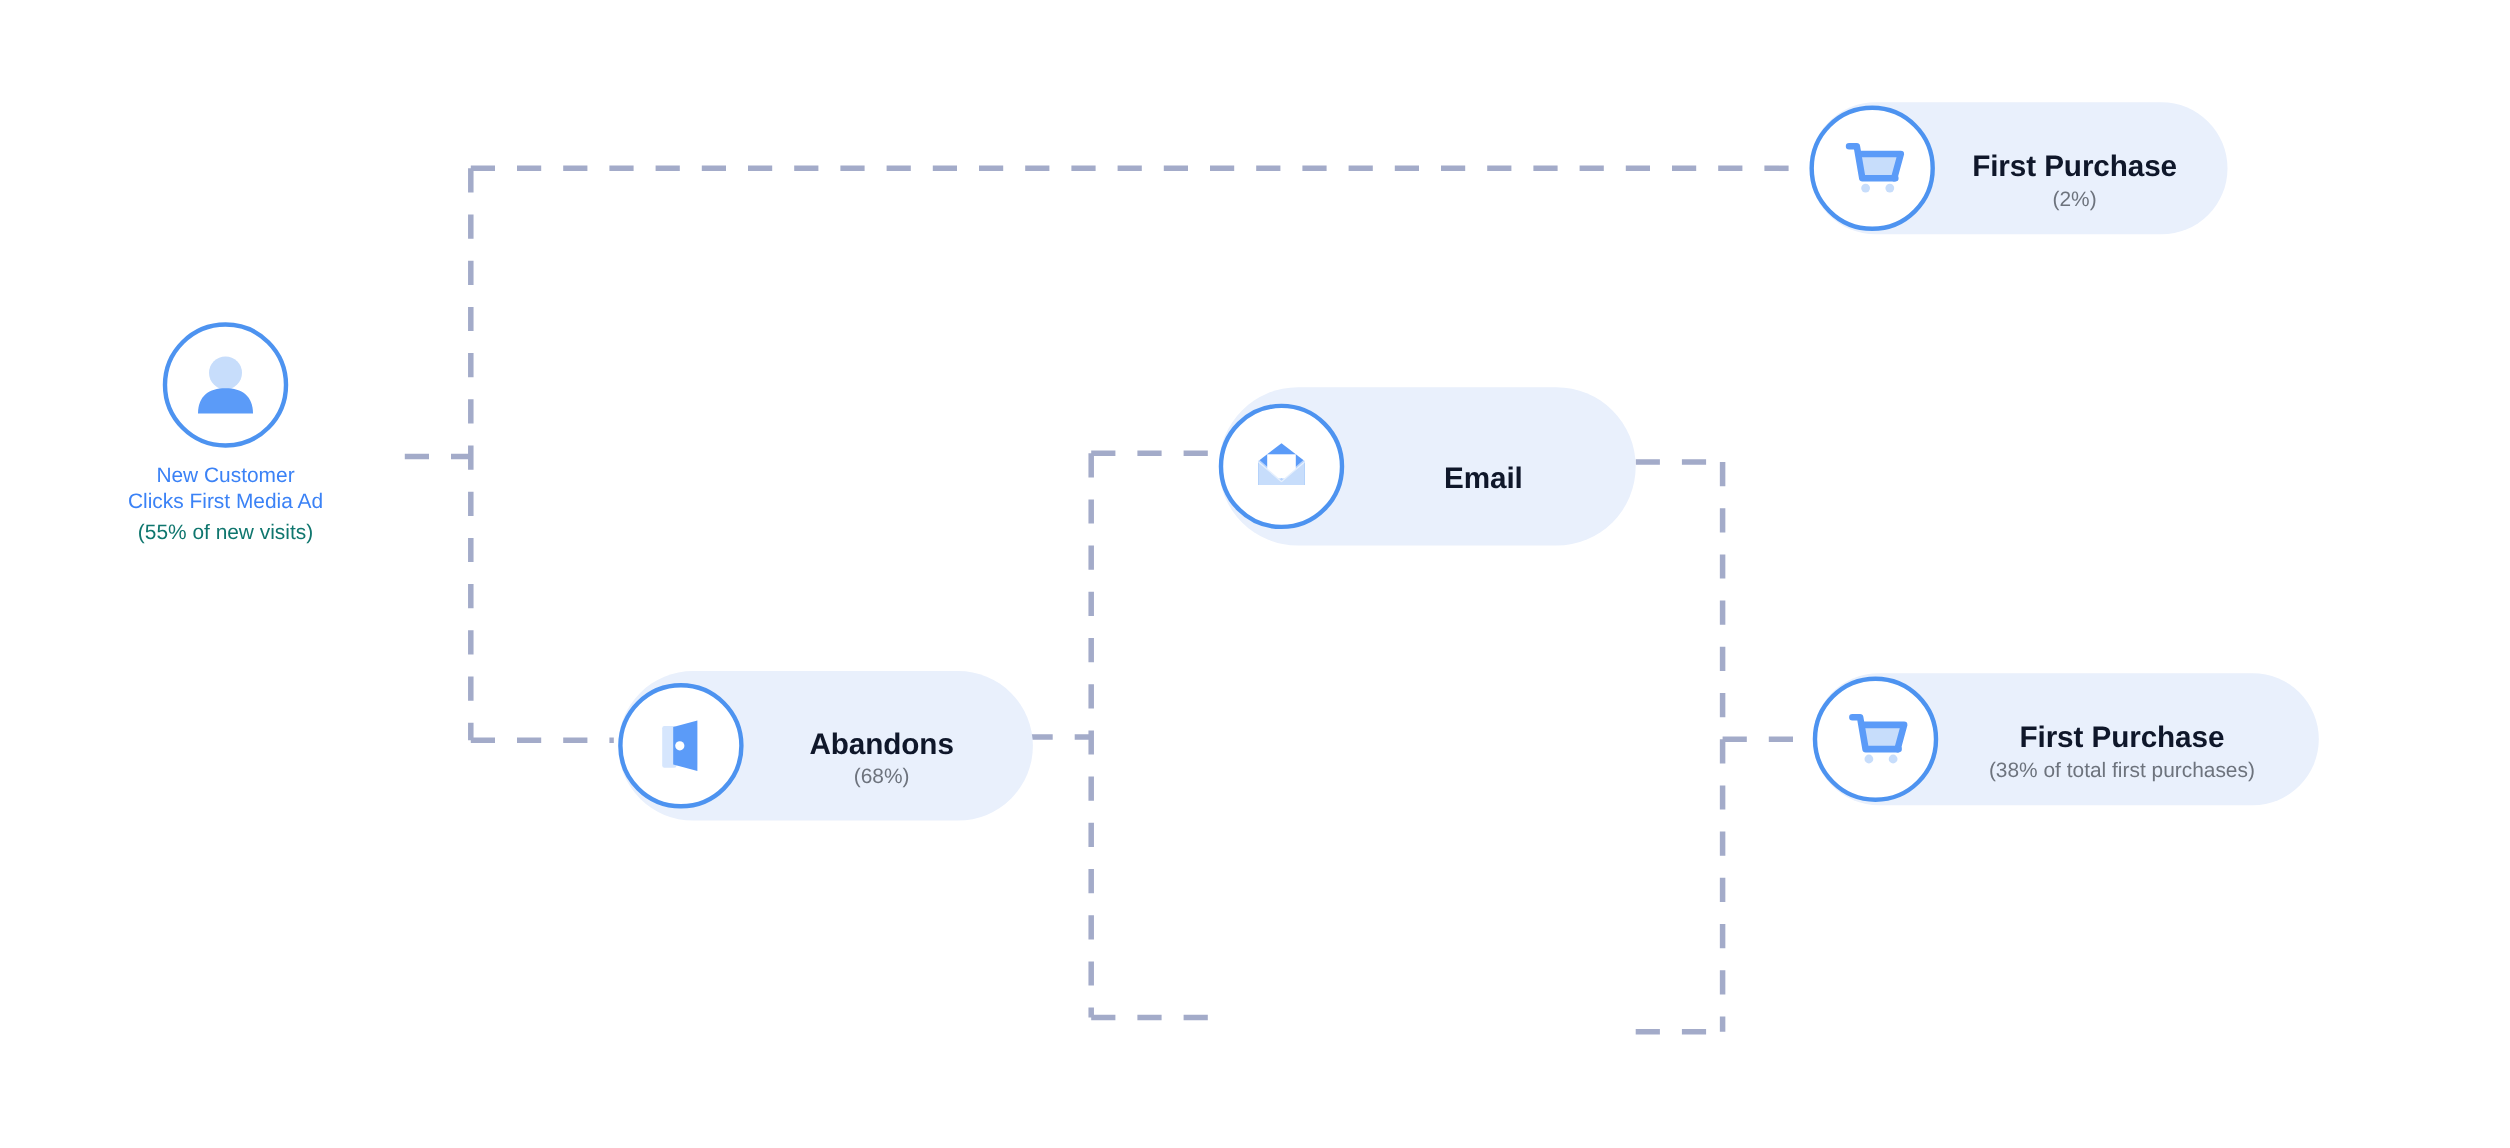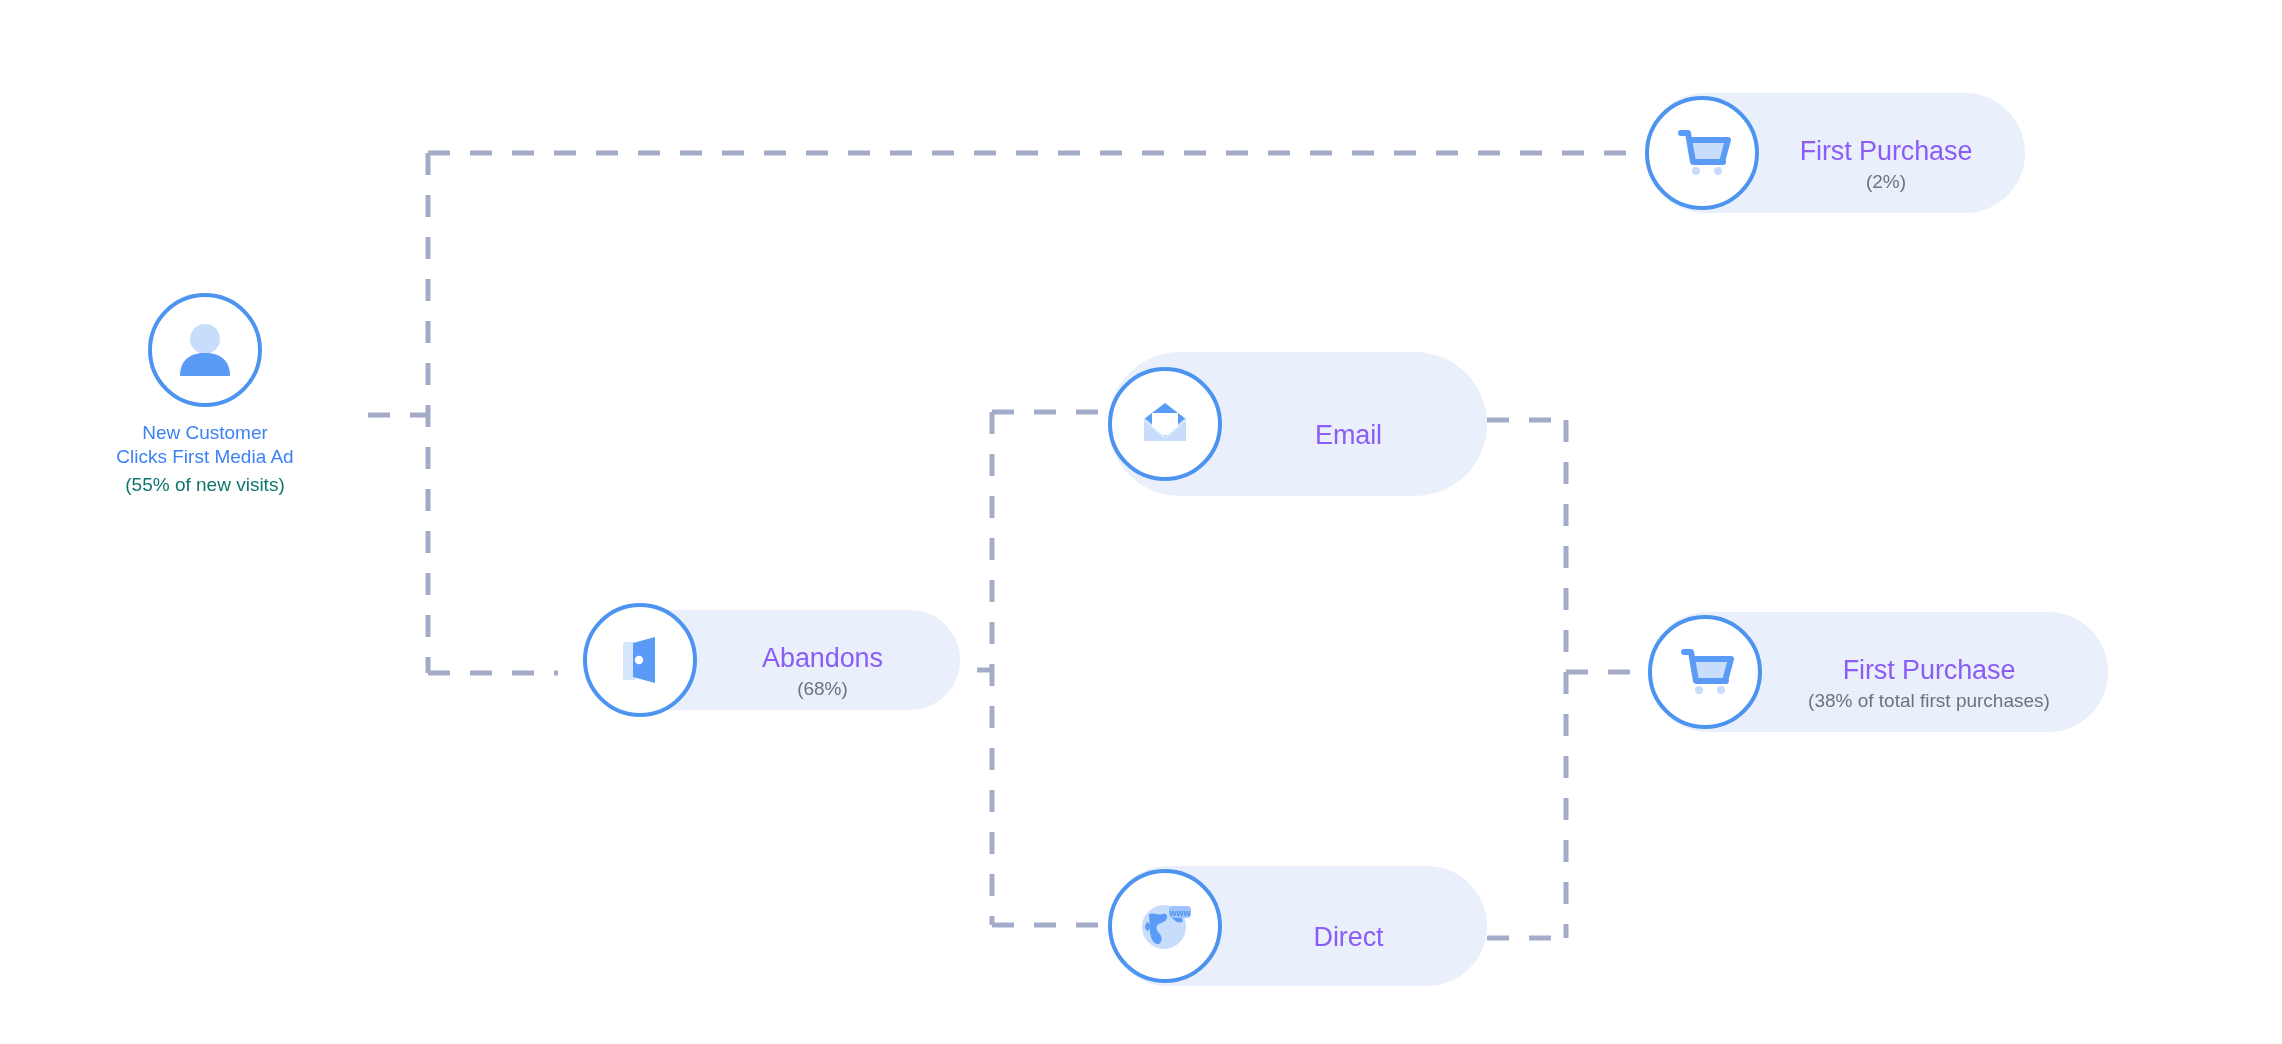--- a/index.html
+++ b/index.html
@@ -53,22 +53,22 @@
   .node-text {
     display: flex;
     flex-direction: column;
     align-items: center;
     justify-content: center;
     padding: 0 40px 0 28px;
     flex: 1 1 auto;
   }
   .node-title {
     font-size: 27px;
-    font-weight: 400;
-    color: #8b5cf6;
+    font-weight: 700;
+    color: #0f172a;
     letter-spacing: -0.1px;
     line-height: 1.22;
     white-space: nowrap;
     margin-top: 24px;
   }
   .node-sub {
     font-size: 19px;
     font-weight: 400;
     color: #6d737d;
     line-height: 1.3;
@@ -163,21 +163,21 @@
         <circle cx="27" cy="51" r="4" fill="#c7ddfb"></circle>
         <circle cx="49" cy="51" r="4" fill="#c7ddfb"></circle>
       </svg>
     </div>
     <div class="node-text">
       <div class="node-title">First Purchase</div>
       <div class="node-sub">(2%)</div>
     </div>
   </div>
 
-  <div class="node" style="left:583px; top:610px; width:377px; height:100px;">
+  <div class="node" style="left:562px; top:610px; width:377px; height:136px;">
     <div class="node-circle">
       <svg class="icon-svg" width="62" height="62" viewBox="0 0 62 62">
         <rect x="14" y="13" width="13" height="38" rx="2" fill="#d6e6fd"></rect>
         <path d="M 24 14 L 46 8 L 46 54 L 24 48 Z" fill="#5b9bf8"></path>
         <circle cx="30" cy="31" r="4.2" fill="#ffffff"></circle>
       </svg>
     </div>
     <div class="node-text">
       <div class="node-title">Abandons</div>
       <div class="node-sub">(68%)</div>
@@ -192,39 +192,20 @@
         <path d="M 10 26 L 31 44 L 52 26 L 52 48 L 10 48 Z" fill="#c7ddfb"></path>
         <path d="M 10 26 L 31 44 L 52 26" fill="none" stroke="#ffffff" stroke-width="2.5" stroke-linejoin="round" opacity="0.55"></path>
       </svg>
     </div>
     <div class="node-text">
       <div class="node-title">Email</div>
       <div class="node-sub"></div>
     </div>
   </div>
 
-  <div class="node" style="left:1108px; top:866px; width:379px; height:120px;">
-    <div class="node-circle">
-      <svg class="icon-svg" width="64" height="64" viewBox="0 0 64 64">
-        <circle cx="31" cy="33" r="22" fill="#c7ddfb"></circle>
-        <path d="M 16 20 C 22 18 26 22 29 20 C 33 18 36 22 33 26
-                 C 30 30 26 28 24 32 C 22 36 26 38 28 42
-                 C 30 46 27 51 24 50 C 20 49 18 44 17 39 Z" fill="#5b9bf8"></path>
-        <path d="M 38 17 C 44 18 48 22 50 27 C 47 30 43 28 40 25
-                 C 37 22 36 19 38 17 Z" fill="#5b9bf8"></path>
-        <path d="M 14 28 C 17 29 18 33 16 36 C 14 38 12 35 12 32 Z" fill="#5b9bf8"></path>
-        <rect x="36" y="12" width="22" height="12" rx="4" fill="#9ec5fb"></rect>
-        <text x="47" y="21.5" text-anchor="middle" font-family="'Liberation Sans', sans-serif" font-size="9" font-weight="700" fill="#4d93f0">www</text>
-      </svg>
-    </div>
-    <div class="node-text">
-      <div class="node-title">Direct</div>
-      <div class="node-sub"></div>
-    </div>
-  </div>
 
   <div class="node" style="left:1648px; top:612px; width:460px; height:120px;">
     <div class="node-circle">
       <svg class="icon-svg" width="66" height="66" viewBox="0 0 66 66">
         <path d="M 22 20 L 58 20 L 52 42 L 25 42 Z" fill="#c7ddfb"></path>
         <path d="M 12 13 L 19 13 L 24 42 L 54 42" fill="none" stroke="#5b9bf8" stroke-width="6" stroke-linecap="round" stroke-linejoin="round"></path>
         <path d="M 21 20 L 59 20 L 53 42" fill="none" stroke="#5b9bf8" stroke-width="6" stroke-linecap="round" stroke-linejoin="round"></path>
         <circle cx="27" cy="51" r="4" fill="#c7ddfb"></circle>
         <circle cx="49" cy="51" r="4" fill="#c7ddfb"></circle>
       </svg>

